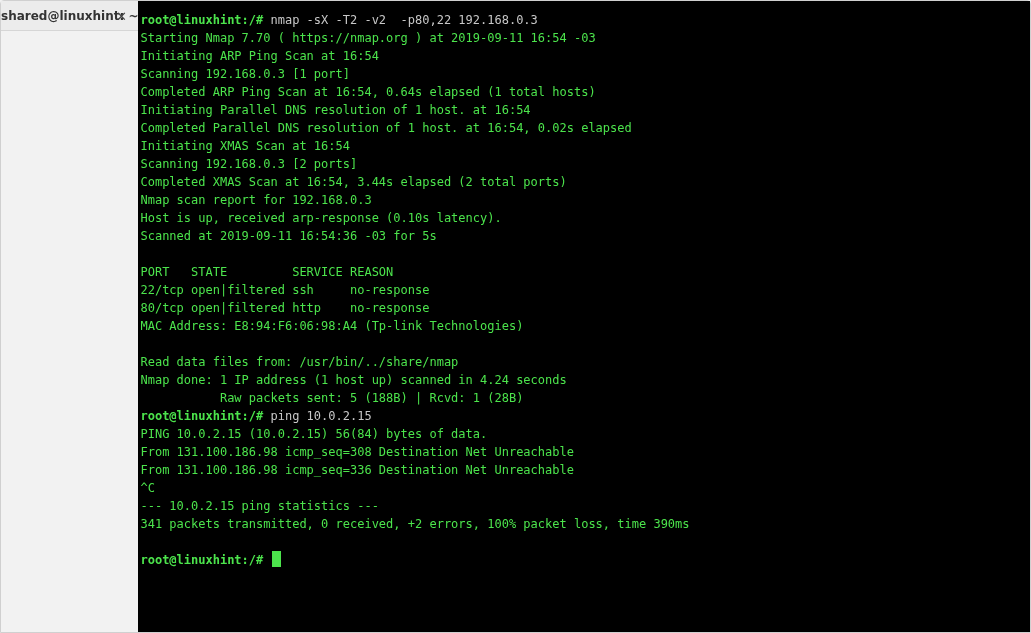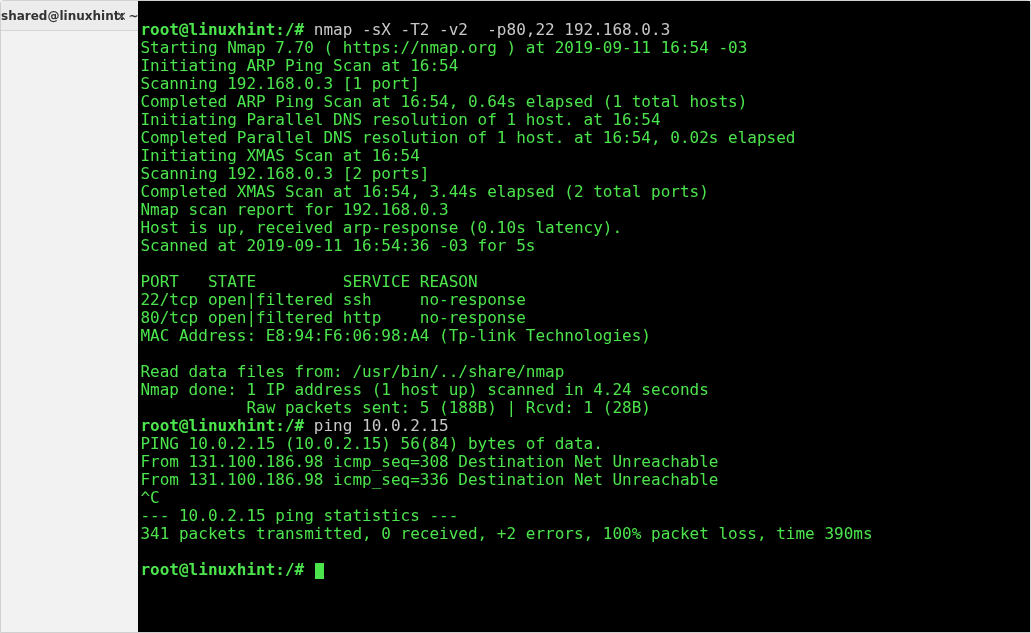--- a/index.html
+++ b/index.html
@@ -43,23 +43,23 @@
     justify-content: center;
     cursor: pointer;
     color: #444;
     font-size: 13px;
     line-height: 1;
   }
   .terminal {
     flex: 1;
     background: #000;
     color: #4CE44C;
-    font-size: 16px;
+    font-size: 12px;
     line-height: 18px;
-    padding: 20px 2px;
+    padding: 10px 2px;
     white-space: pre;
     overflow: hidden;
   }
   .prompt { font-weight: bold; }
   .cmd { color: #c8c8c8; font-weight: normal; }
   .cursor {
     display: inline-block;
     width: 9px;
     height: 16px;
     background: #4CE44C;

